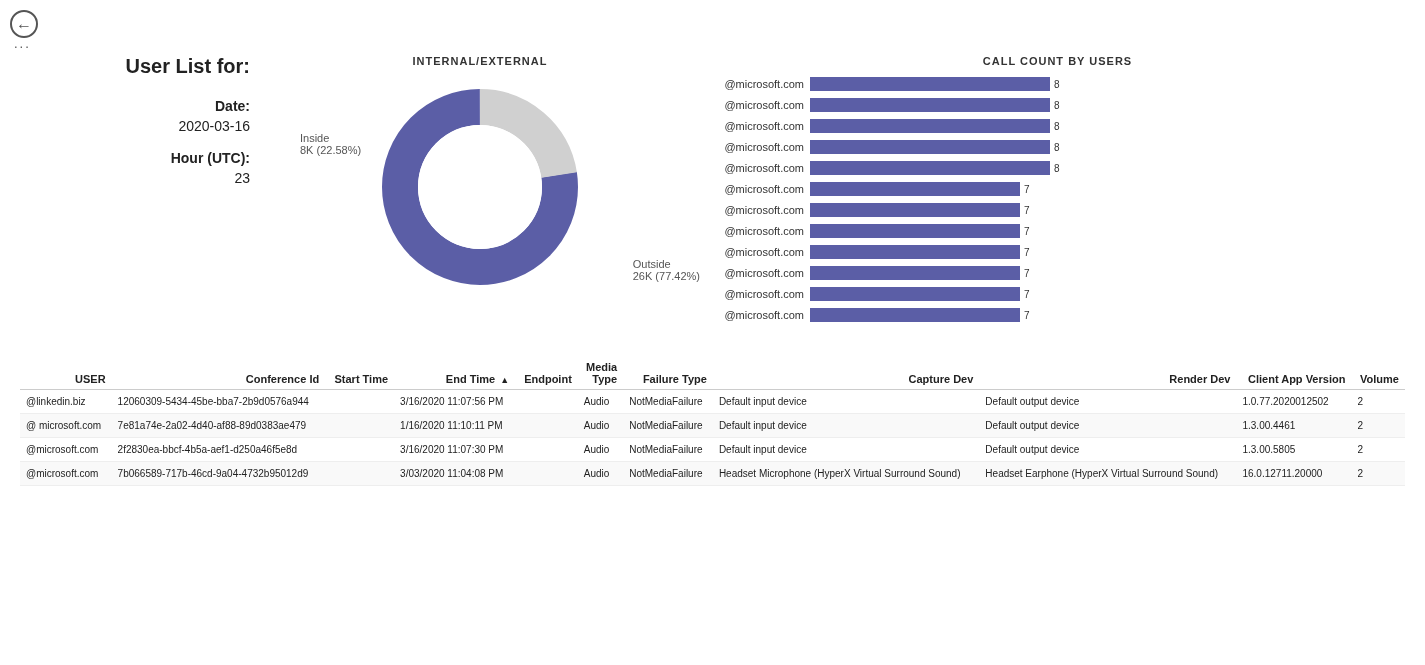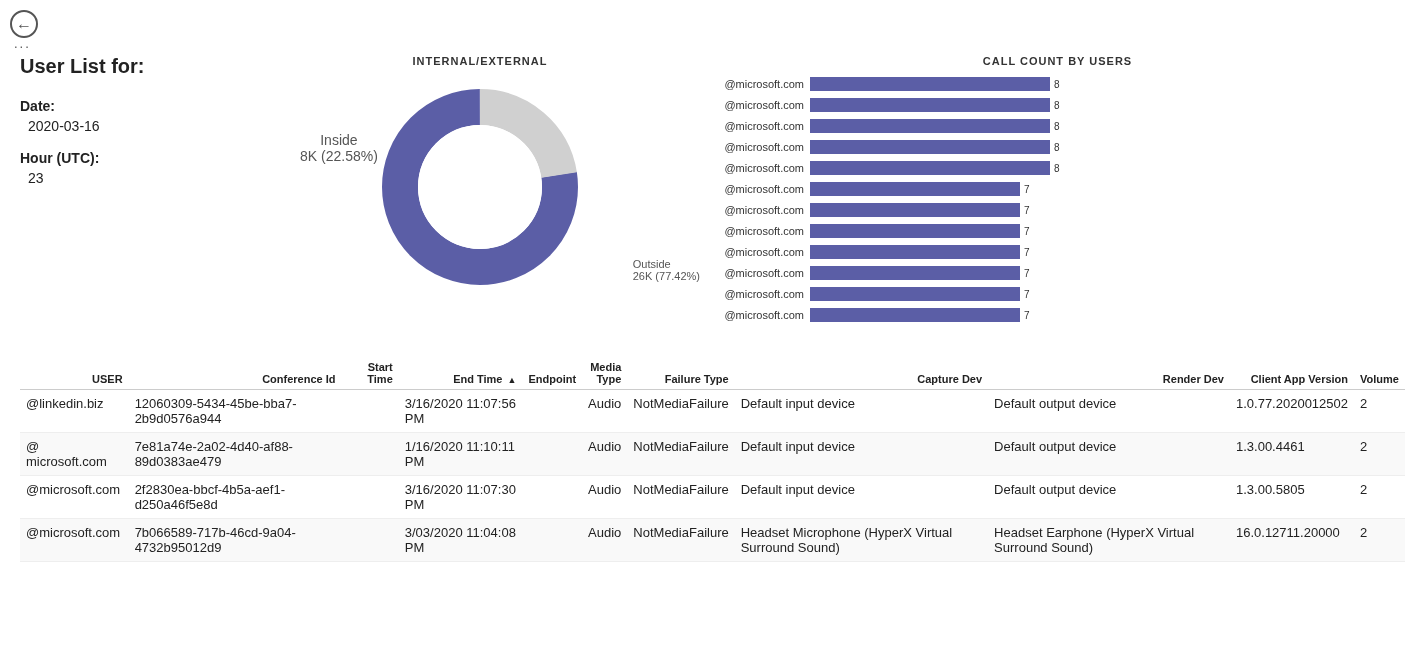--- a/index.html
+++ b/index.html
@@ -14,21 +14,21 @@
 
     .ellipsis { position: absolute; top: 36px; left: 14px; font-size: 13px; color: #555; letter-spacing: 2px; }
 
     .top-section {
       display: flex;
       padding: 55px 20px 20px 20px;
       gap: 20px;
       align-items: flex-start;
     }
 
-    .user-info { flex: 0 0 230px; }
+    .user-info { flex: 0 0 230px; text-align: right; }
     .user-info h2 { font-size: 20px; font-weight: bold; margin-bottom: 20px; }
     .user-info .field { margin-bottom: 16px; }
     .user-info .label { font-weight: bold; font-size: 14px; color: #222; margin-bottom: 4px; }
     .user-info .value { font-size: 14px; color: #222; margin-left: 8px; }
 
     .donut-section { flex: 0 0 420px; text-align: center; }
     .donut-title { font-size: 11px; font-weight: bold; letter-spacing: 1px; color: #333; margin-bottom: 10px; text-transform: uppercase; }
 
     .donut-container { position: relative; width: 220px; height: 220px; margin: 0 auto; }
     .donut-container svg { width: 220px; height: 220px; }
@@ -44,21 +44,21 @@
     
     .table-section { padding: 10px 20px; }
     .data-table { width: 100%; border-collapse: collapse; }
     .data-table th {
       font-size: 11px; font-weight: bold; color: #222;
       text-align: right; padding: 4px 6px;
       border-bottom: 1px solid #ccc;
       vertical-align: bottom;
     }
     .data-table td {
-      font-size: 13px; color: #222;
+      font-size: 10px; color: #222;
       padding: 6px 6px;
       vertical-align: top;
       border-bottom: 1px solid #eee;
     }
     .data-table tr:nth-child(odd) td { background: #fff; }
     .data-table tr:nth-child(even) td { background: #f9f9f9; }
 
     .sort-asc { display: inline-block; margin-left: 2px; font-size: 9px; }
   </style>
 </head>
@@ -88,21 +88,21 @@
         <svg viewBox="0 0 220 220">
 
           <circle cx="110" cy="110" r="80" fill="none" stroke="#5b5ea6" stroke-width="36" stroke-dasharray="388.7 501.6" stroke-dashoffset="-113" transform="rotate(-90 110 110)"></circle>
 
           <circle cx="110" cy="110" r="80" fill="none" stroke="#d0d0d0" stroke-width="36" stroke-dasharray="113.3 501.6" stroke-dashoffset="0" transform="rotate(-90 110 110)"></circle>
 
           <circle cx="110" cy="110" r="62" fill="#fff"></circle>
         </svg>
       </div>
 
-      <div style="position:absolute; top:55px; left:-20px; font-size:14px; color:#555; text-align:center;">
+      <div style="position:absolute; top:55px; left:-20px; font-size:11px; color:#555; text-align:left;">
         <span>Inside</span><br>
         <span>8K (22.58%)</span>
       </div>
       <div style="position:absolute; bottom:15px; right:-60px; font-size:11px; color:#555; text-align:left;">
         <span>Outside</span><br>
         <span>26K (77.42%)</span>
       </div>
     </div>
   </div>
 

